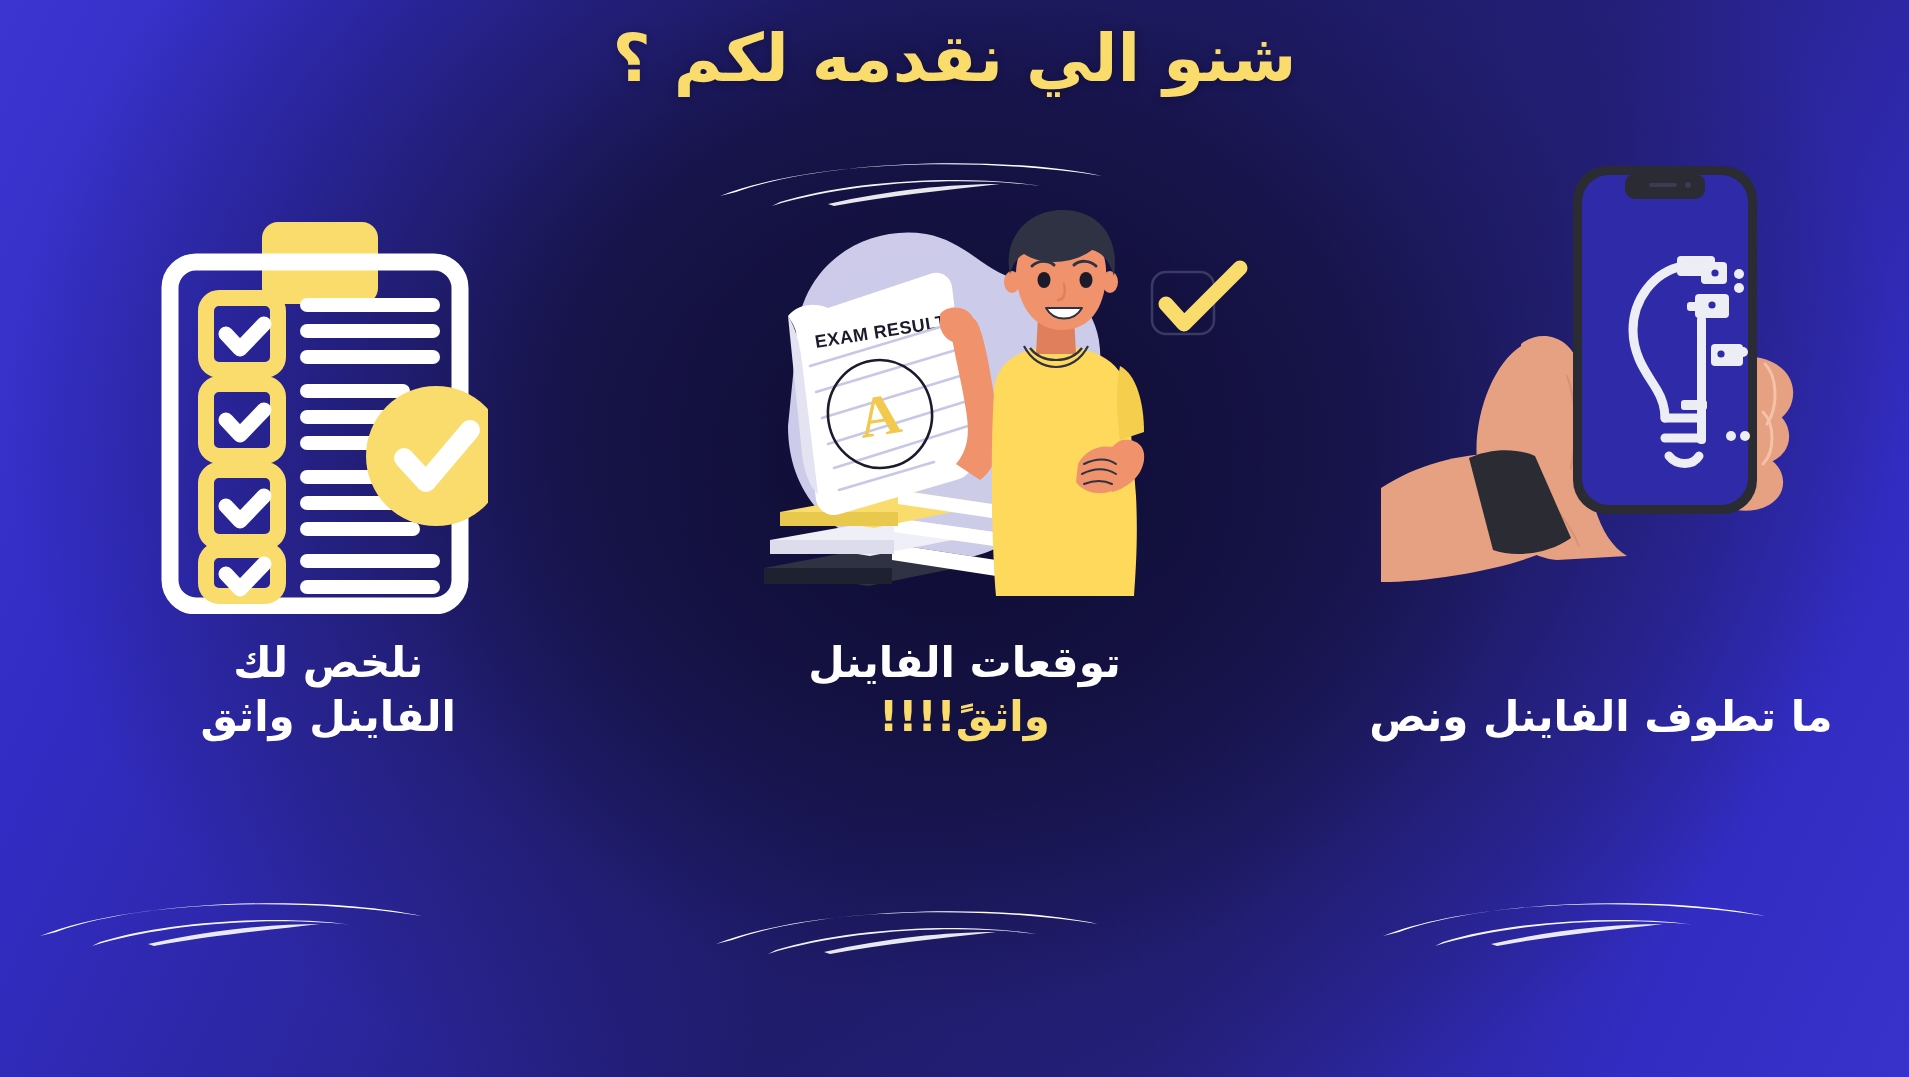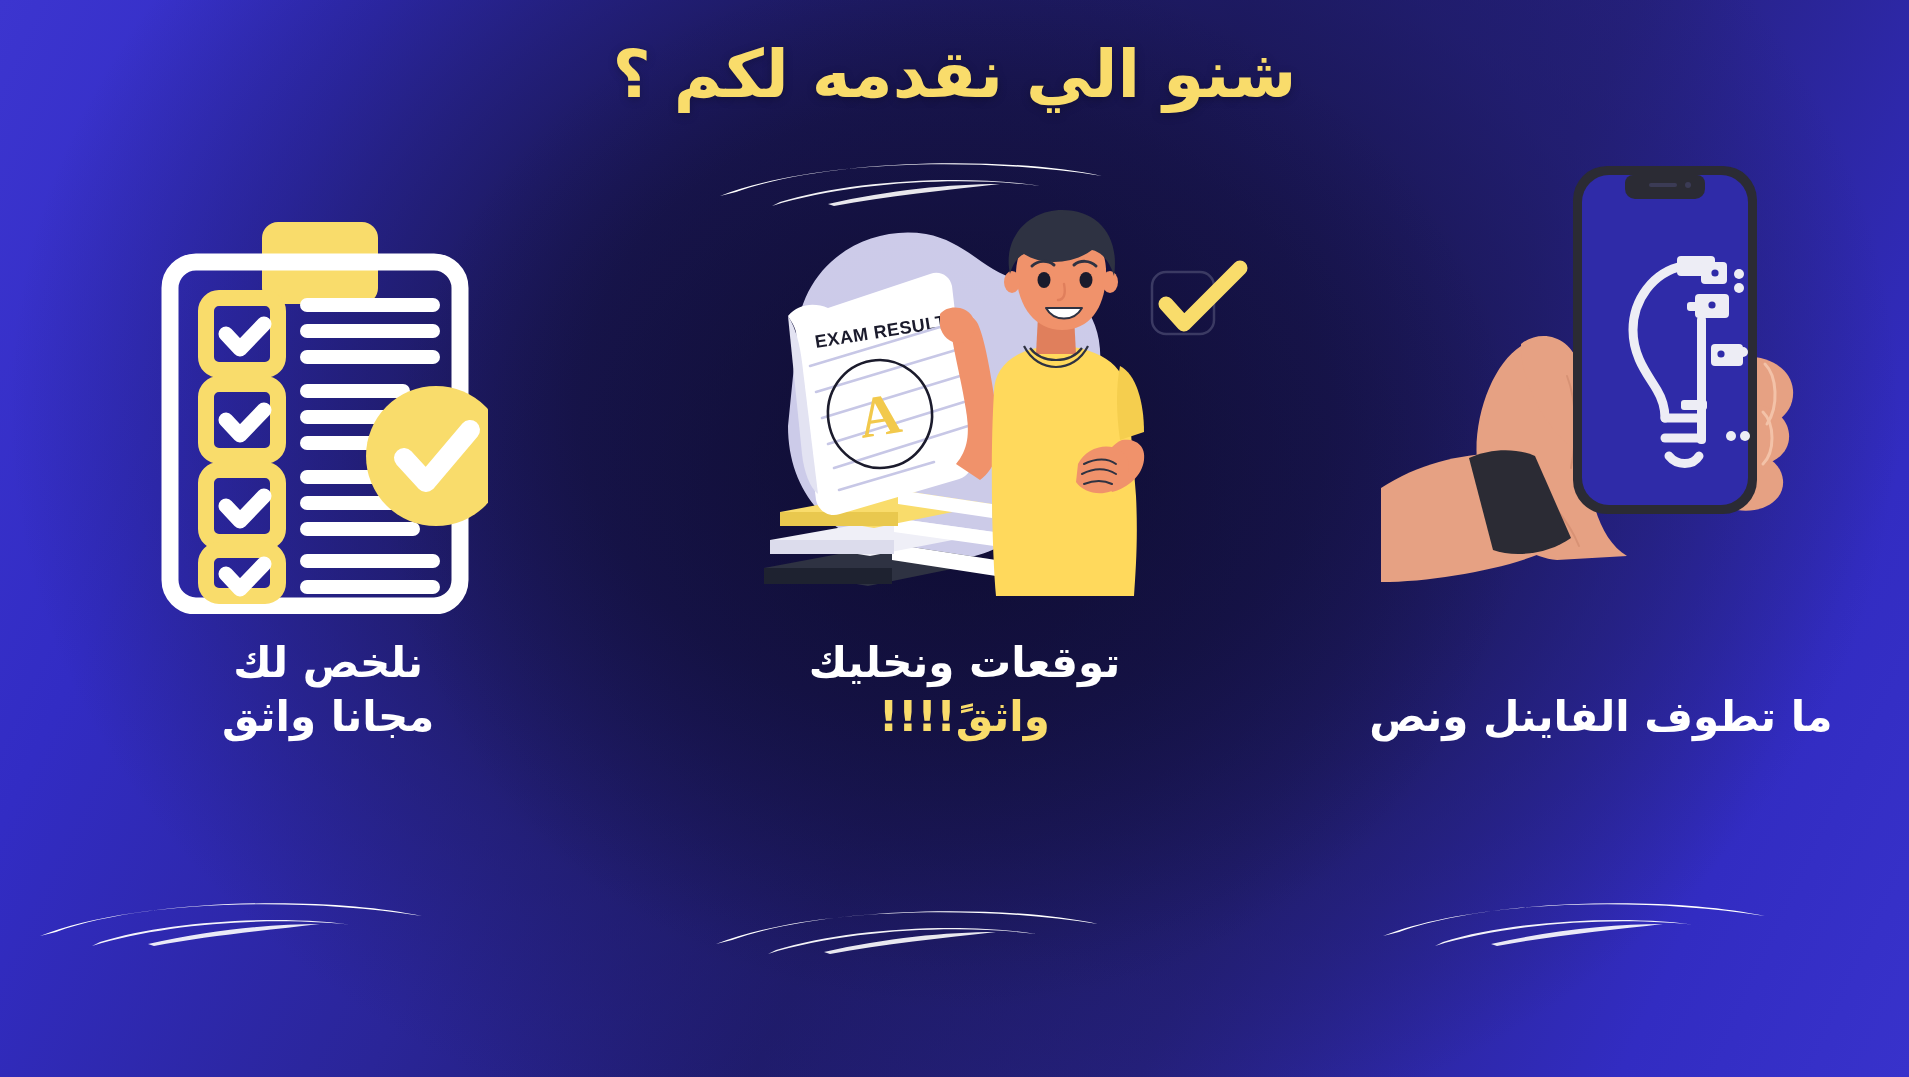--- a/index.html
+++ b/index.html
@@ -15,21 +15,21 @@
       linear-gradient(115deg,#3c35cf 0%, #322cc4 16%, #2a2598 36%, #201c6f 52%, #262180 68%, #322cc2 88%, #3832cb 100%);
   }
   .stage::after{
     content:"";position:absolute;inset:0;
     background:radial-gradient(ellipse 760px 700px at 50% 45%, rgba(10,8,40,0.62) 0%, rgba(14,12,52,0.35) 45%, rgba(20,18,70,0) 75%);
     pointer-events:none;
   }
 
   
   .headline{
-    position:absolute;left:0;right:0;top:36px;
+    position:absolute;left:0;right:0;top:20px;
     text-align:center;
     color:#F9DC6B;
     font-size:66px;font-weight:700;
     letter-spacing:0px;
     direction:rtl;
     z-index:6;
     text-shadow:0 2px 10px rgba(0,0,0,.25);
   }
   .swoosh{position:absolute;z-index:5;pointer-events:none;}
   .swoosh svg{display:block;width:100%;height:100%;}
@@ -113,21 +113,21 @@
             <g>
               <circle cx="288" cy="242" r="70" fill="#F9DC6B"></circle>
               <path d="M256 244 l22 24 l44 -52" stroke="#fff" stroke-width="20" stroke-linecap="round" stroke-linejoin="round" fill="none"></path>
             </g>
           </svg>
         </div>
       </div>
 
       <div class="caption">
         <span>نلخص لك</span><br>
-        <span>مجانا واثق</span>
+        <span>الفاينل واثق</span>
       </div>
 
       <div class="swoosh" style="left:30px;top:692px;width:400px;height:60px;">
         <svg viewBox="0 0 400 60" fill="none">
           <path d="M10 48 C 90 16, 250 6, 392 28 C 300 8, 120 10, 26 44 Z" fill="#fff"></path>
           <path d="M62 58 C 140 34, 250 28, 330 38 C 258 26, 140 32, 70 54 Z" fill="#fff" opacity=".95"></path>
           <path d="M118 56 C 180 42, 240 36, 290 36 C 238 42, 176 48, 124 58 Z" fill="#fff" opacity=".9"></path>
         </svg>
       </div>
     </div>
@@ -229,21 +229,21 @@
 
         <div style="position:absolute;left:calc(50% + 196px);top:62px;">
           <svg width="104" height="92" viewBox="0 0 104 92" fill="none">
             <rect x="2" y="14" width="62" height="62" rx="14" fill="none" stroke="#3B3A63" stroke-width="2.5"></rect>
             <path d="M16 46 l18 20 l56 -56" stroke="#F9DC6B" stroke-width="15" stroke-linecap="round" stroke-linejoin="round" fill="none"></path>
           </svg>
         </div>
       </div>
 
       <div class="caption">
-        <span>توقعات ونخليك</span>
+        <span>توقعات الفاينل</span>
         <span class="hl">واثقً!!!!</span>
       </div>
 
       <div class="swoosh" style="left:70px;top:700px;width:400px;height:60px;">
         <svg viewBox="0 0 400 60" fill="none">
           <path d="M10 48 C 90 16, 250 6, 392 28 C 300 8, 120 10, 26 44 Z" fill="#fff"></path>
           <path d="M62 58 C 140 34, 250 28, 330 38 C 258 26, 140 32, 70 54 Z" fill="#fff" opacity=".95"></path>
           <path d="M118 56 C 180 42, 240 36, 290 36 C 238 42, 176 48, 124 58 Z" fill="#fff" opacity=".9"></path>
         </svg>
       </div>

